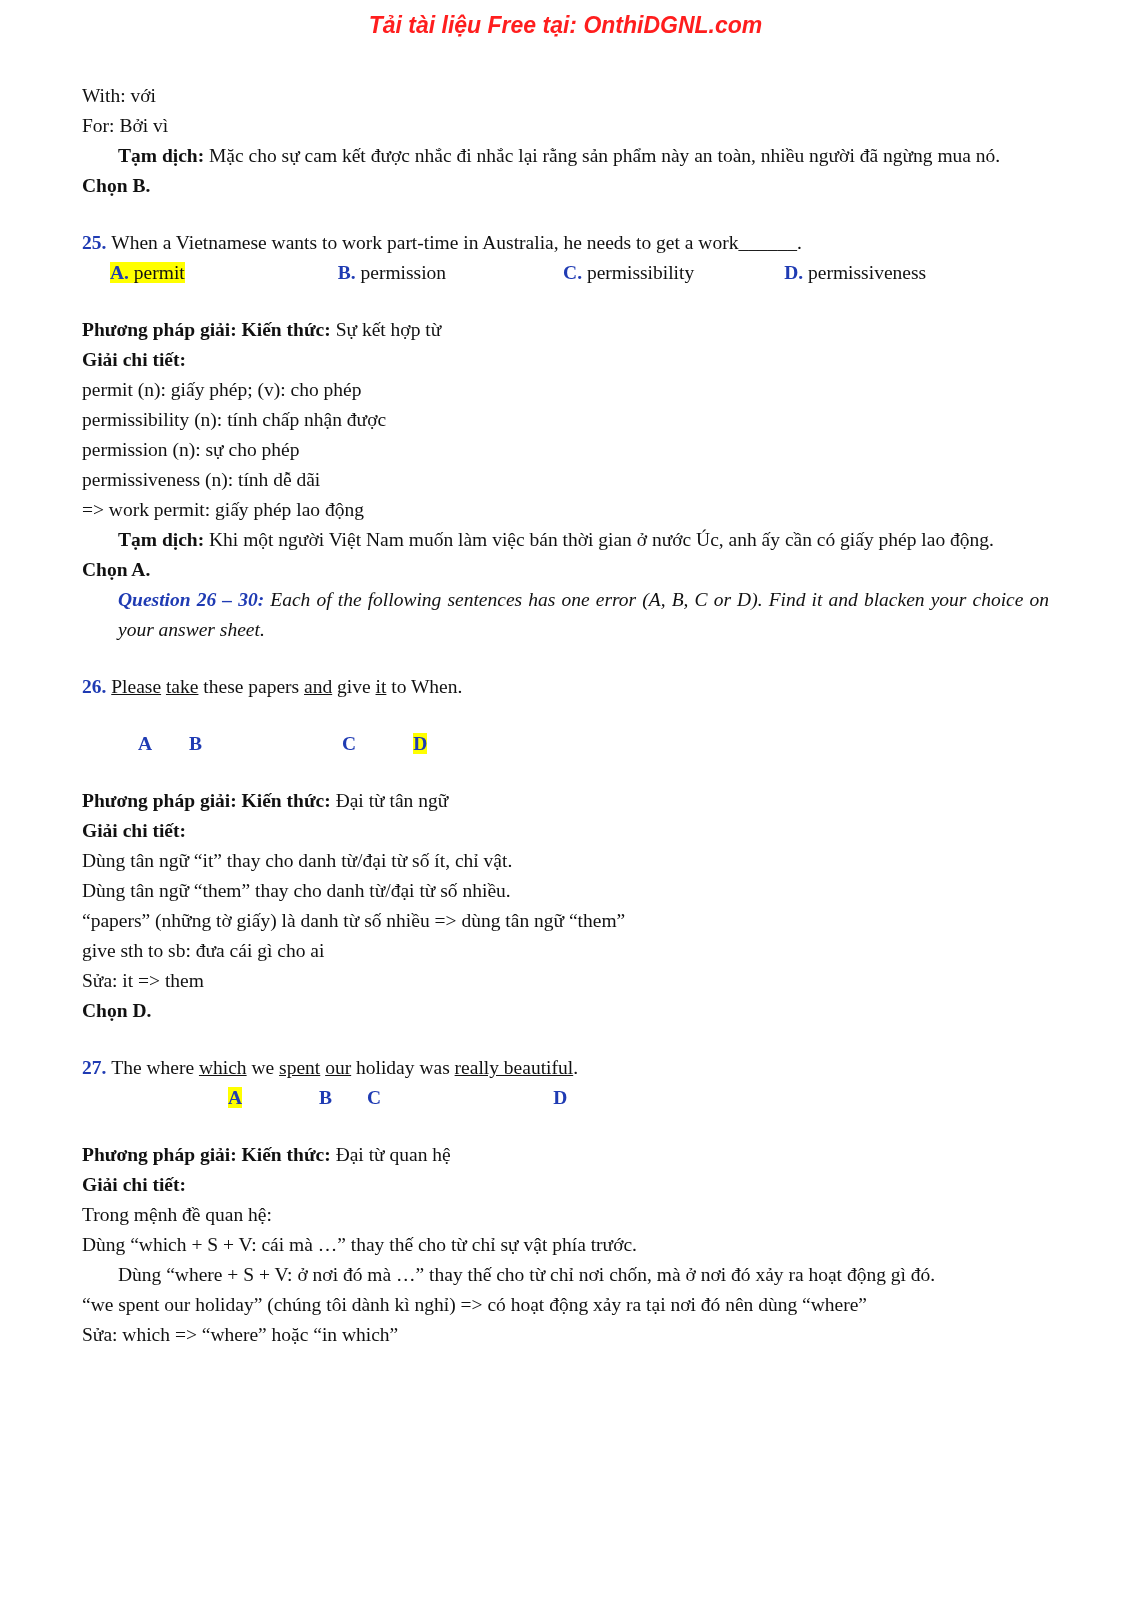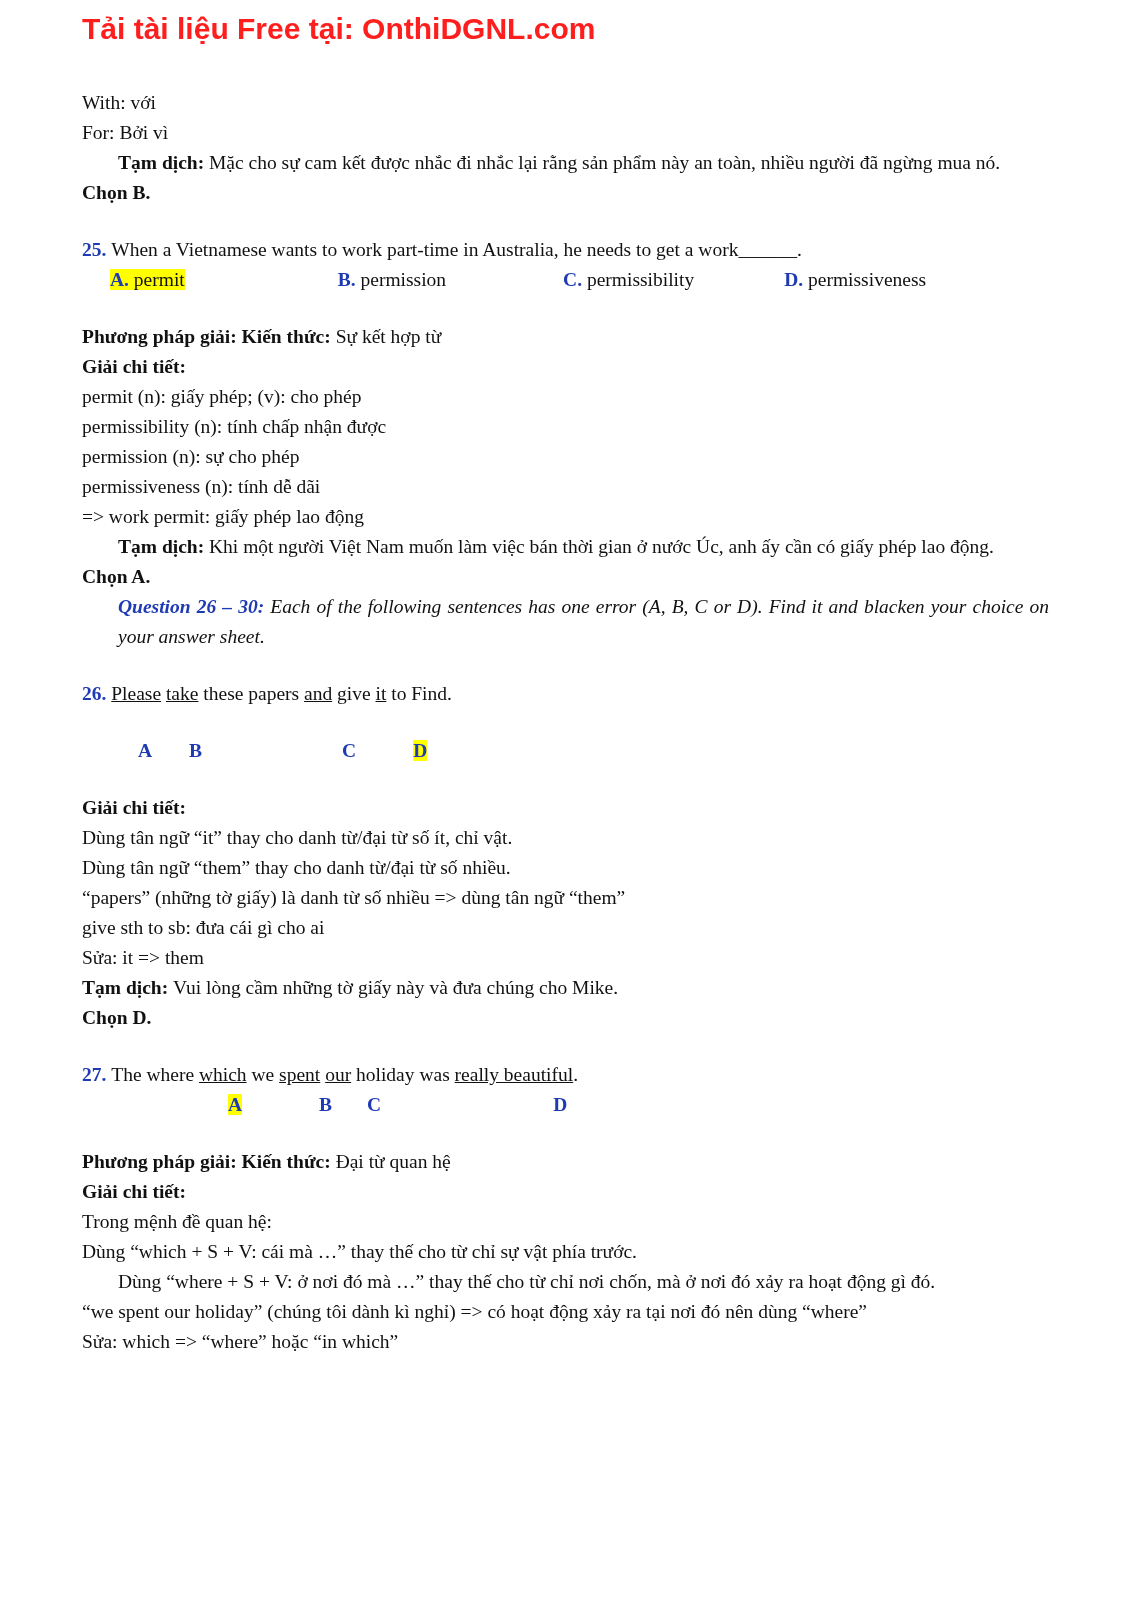--- a/index.html
+++ b/index.html
@@ -4,24 +4,25 @@
 <style>
   html,body{margin:0;padding:0;background:#ffffff;}
   body{
     width:1131px;min-height:1600px;
     font-family:"Liberation Serif","DejaVu Serif",serif;
     font-size:19.5px;color:#111111;
     box-sizing:border-box;
   }
   .page{position:relative;width:1131px;min-height:1600px;box-sizing:border-box;padding:12px 82px 40px 82px;}
   .header{
-    text-align:left;
+    text-align:center;
     font-family:"Liberation Sans","DejaVu Sans",sans-serif;
-    font-weight:bold;font-size:30px;color:var(--red,#ff1e1e);
+    font-weight:bold;font-size:23px;color:var(--red,#ff1e1e);
     margin-bottom:42px;
+    font-style:italic;
   }
   .doc{width:967px;}
   .line{line-height:30px;white-space:pre-wrap;}
   .line.justify{text-align:justify;margin-left:36px;}
   .blank{height:27px;}
   .b{font-weight:bold;}
   .bb{font-weight:bold;color:var(--blue,#1f3bb3);}
   .i{font-style:italic;}
   .u{text-decoration:underline;}
   .hl{background:var(--yellow,#ffff00);}
@@ -45,31 +46,31 @@
       <div class="line"><span class="b">Giải chi tiết:</span></div>
       <div class="line"><span class="">permit (n): giấy phép; (v): cho phép</span></div>
       <div class="line"><span class="">permissibility (n): tính chấp nhận được</span></div>
       <div class="line"><span class="">permission (n): sự cho phép</span></div>
       <div class="line"><span class="">permissiveness (n): tính dễ dãi</span></div>
       <div class="line"><span class="">=&gt; work permit: giấy phép lao động</span></div>
       <div class="line justify"><span class="b">Tạm dịch: </span><span class="">Khi một người Việt Nam muốn làm việc bán thời gian ở nước Úc, anh ấy cần có giấy phép lao động.</span></div>
       <div class="line"><span class="b">Chọn A.</span></div>
       <div class="line justify"><span class="bb i">Question 26 – 30: </span><span class="i">Each of the following sentences has one error (A, B, C or D). Find it and blacken your choice on your answer sheet.</span></div>
       <div class="blank"></div>
-      <div class="line"><span class="bb">26. </span><span class="u">Please</span><span class=""> </span><span class="u">take</span><span class=""> these papers </span><span class="u">and</span><span class=""> give </span><span class="u">it</span><span class=""> to Find.</span></div>
+      <div class="line"><span class="bb">26. </span><span class="u">Please</span><span class=""> </span><span class="u">take</span><span class=""> these papers </span><span class="u">and</span><span class=""> give </span><span class="u">it</span><span class=""> to When.</span></div>
       <div class="blank"></div>
       <div class="line"><span class="sp" style="width: 56px;"></span><span class="bb">A</span><span class="sp" style="width: 37px;"></span><span class="bb">B</span><span class="sp" style="width: 140px;"></span><span class="bb">C</span><span class="sp" style="width: 57px;"></span><span class="bb hl">D</span></div>
       <div class="blank"></div>
+      <div class="line"><span class="b">Phương pháp giải: Kiến thức: </span><span class="">Đại từ tân ngữ</span></div>
       <div class="line"><span class="b">Giải chi tiết:</span></div>
       <div class="line"><span class="">Dùng tân ngữ “it” thay cho danh từ/đại từ số ít, chỉ vật.</span></div>
       <div class="line"><span class="">Dùng tân ngữ “them” thay cho danh từ/đại từ số nhiều.</span></div>
       <div class="line"><span class="">“papers” (những tờ giấy) là danh từ số nhiều =&gt; dùng tân ngữ “them”</span></div>
       <div class="line"><span class="">give sth to sb: đưa cái gì cho ai</span></div>
       <div class="line"><span class="">Sửa: it =&gt; them</span></div>
-      <div class="line"><span class="b">Tạm dịch: </span><span class="">Vui lòng cầm những tờ giấy này và đưa chúng cho Mike.</span></div>
       <div class="line"><span class="b">Chọn D.</span></div>
       <div class="blank"></div>
       <div class="line"><span class="bb">27. </span><span class="">The where </span><span class="u">which</span><span class=""> we </span><span class="u">spent</span><span class=""> </span><span class="u">our</span><span class=""> holiday was </span><span class="u">really beautiful</span><span class="">.</span></div>
       <div class="line"><span class="sp" style="width: 146px;"></span><span class="bb hl">A</span><span class="sp" style="width: 77px;"></span><span class="bb">B</span><span class="sp" style="width: 35px;"></span><span class="bb">C</span><span class="sp" style="width: 172px;"></span><span class="bb">D</span></div>
       <div class="blank"></div>
       <div class="line"><span class="b">Phương pháp giải: Kiến thức: </span><span class="">Đại từ quan hệ</span></div>
       <div class="line"><span class="b">Giải chi tiết:</span></div>
       <div class="line"><span class="">Trong mệnh đề quan hệ:</span></div>
       <div class="line"><span class="">Dùng “which + S + V: cái mà …” thay thế cho từ chỉ sự vật phía trước.</span></div>
       <div class="line justify"><span class="">Dùng “where + S + V: ở nơi đó mà …” thay thế cho từ chỉ nơi chốn, mà ở nơi đó xảy ra hoạt động gì đó.</span></div>

